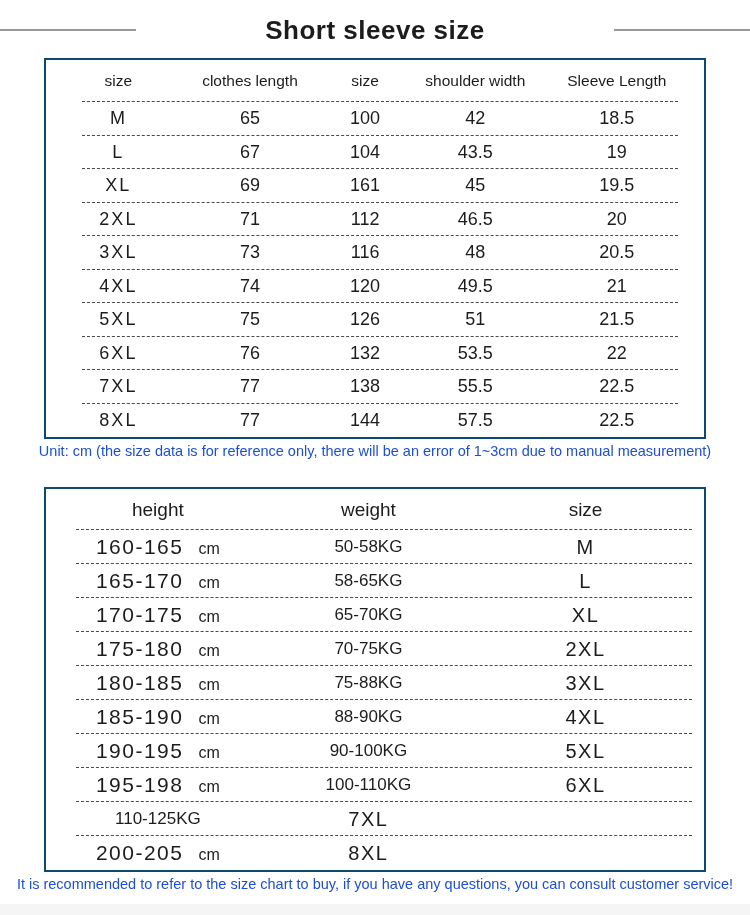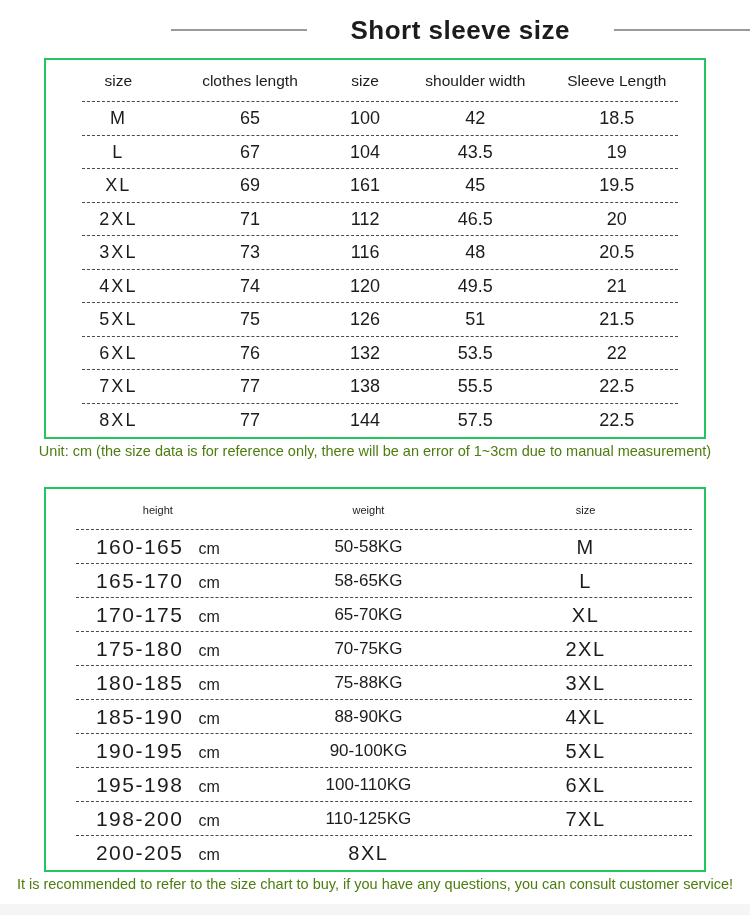--- a/index.html
+++ b/index.html
@@ -2,53 +2,53 @@
 <html><head>
 <meta charset="utf-8">
 <style>
   html,body{margin:0;padding:0}
   body{
     width:750px;height:915px;position:relative;overflow:hidden;
     background:#ffffff;color:#1c1c1c;
     font-family:"Liberation Sans","DejaVu Sans",sans-serif;
   }
   
-  .title-row{display:flex;align-items:center;justify-content:flex-end;gap:44px;height:44px;padding-top:8px}
+  .title-row{display:flex;align-items:center;justify-content:space-between;gap:44px;height:44px;padding-top:8px}
   .hline{width:136px;height:2px;background:#9a9a9a}
   .page-title{font-size:26px;font-weight:bold;letter-spacing:.5px;white-space:nowrap}
 
   
-  .tbl{width:662px;margin:0 auto;border:2px solid #22c55e;box-sizing:border-box;background:#fff}
+  .tbl{width:662px;margin:0 auto;border:2px solid #0c4a6e;box-sizing:border-box;background:#fff}
   #size-table{margin-top:6px}
   #fit-table{margin-top:28px}
   .tr{display:grid;align-items:center;text-align:center;position:relative}
   .t1{grid-template-columns:22% 18% 17% 16.5% 26.5%}
   .t2{grid-template-columns:34% 30% 36%}
   .t1h{height:42px;font-size:15.5px}
   .t1r{height:33.5px;font-size:18px}
-  .t2h{height:41px;font-size:11px}
+  .t2h{height:41px;font-size:19px}
   .t2r{height:34px}
   
   #size-table .tr:not(:last-child)::after{
     content:"";position:absolute;left:36px;right:26px;bottom:0;
     border-bottom:1px dashed #4a4a4a;
   }
   #fit-table .tr:not(:last-child)::after{
     content:"";position:absolute;left:30px;right:12px;bottom:0;
     border-bottom:1px dashed #4a4a4a;
   }
   .td{display:inline-block;white-space:nowrap}
   .t1r .td.c0{letter-spacing:2px}
   .cell-h{font-size:21px;letter-spacing:1.5px}
   .cell-h .u{font-size:16px;letter-spacing:0;margin-left:15px}
   .cell-w{font-size:17px}
   .cell-s{font-size:20px;letter-spacing:1.5px}
 
   
-  .note{width:750px;text-align:center;font-size:14.5px;margin-top:4px;white-space:nowrap;color:#4d7c0f}
+  .note{width:750px;text-align:center;font-size:14.5px;margin-top:4px;white-space:nowrap;color:#1d4ed8}
   .footer-strip{position:absolute;left:0;bottom:0;width:100%;height:11px;background:#f5f5f5}
 </style>
 </head>
 <body>
 
 <div class="title-row">
   <span class="hline"></span>
   <span class="page-title">Short sleeve size</span>
   <span class="hline"></span>
 </div>
@@ -175,21 +175,20 @@
     <span class="td cell-h"><span>190-195</span><span class="u">cm</span></span>
     <span class="td cell-w">90-100KG</span>
     <span class="td cell-s">5XL</span>
   </div>
   <div class="tr t2 t2r">
     <span class="td cell-h"><span>195-198</span><span class="u">cm</span></span>
     <span class="td cell-w">100-110KG</span>
     <span class="td cell-s">6XL</span>
   </div>
   <div class="tr t2 t2r">
-    <span class="td cell-h"><span>198-200</span><span class="u">cm</span></span>
     <span class="td cell-w">110-125KG</span>
     <span class="td cell-s">7XL</span>
   </div>
   <div class="tr t2 t2r">
     <span class="td cell-h"><span>200-205</span><span class="u">cm</span></span>
     <span class="td cell-s">8XL</span>
   </div>
 </div>
 
 <div class="note">It is recommended to refer to the size chart to buy, if you have any questions, you can consult customer service!</div>

